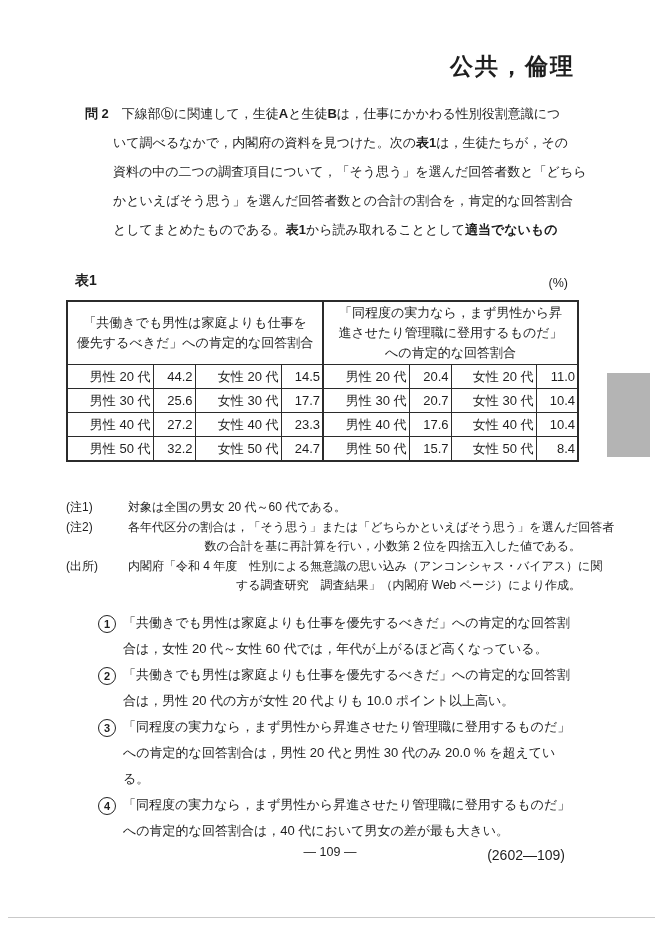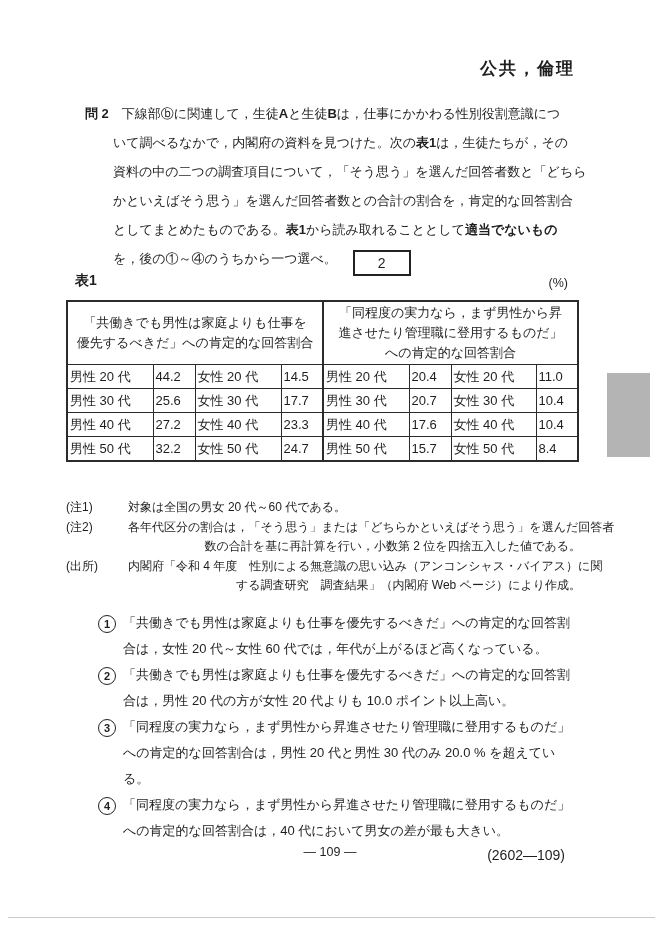--- a/index.html
+++ b/index.html
@@ -2,39 +2,39 @@
 <html><head>
 <meta charset="utf-8">
 <style>
   html,body{margin:0;padding:0;background:#ffffff;}
   .page{
     position:relative;width:660px;height:930px;background:#ffffff;
     font-family:"Liberation Sans",sans-serif;color:#1e1e1e;overflow:hidden;
   }
   .b{font-weight:bold;}
   
-  .subject{position:absolute;top:57px;right:85px;font-size:17px;font-weight:600;letter-spacing:2px;}
+  .subject{position:absolute;top:51px;right:85px;font-size:23px;font-weight:600;letter-spacing:2px;}
   
   .question{position:absolute;top:99px;left:85px;padding-left:28px;font-size:13px;line-height:29px;}
   .qline{white-space:nowrap;}
   .qline:first-child{text-indent:-28px;}
   .ansbox{
     display:inline-block;width:54px;height:22px;border:2px solid #222;
     margin-left:16px;text-align:center;line-height:22px;font-size:14px;
     vertical-align:-5px;text-indent:0;
   }
   
   .caption-row{position:absolute;top:272px;left:75px;right:92px;display:flex;justify-content:space-between;align-items:flex-end;}
   .tcap{font-size:14px;font-weight:bold;}
   .tunit{font-size:12.5px;}
   
   table.survey{position:absolute;top:300px;left:66px;width:511px;border-collapse:collapse;table-layout:fixed;border:2px solid #2b2b2b;}
   table.survey th,table.survey td{border:1px solid #2b2b2b;}
   table.survey th{height:62px;font-size:13px;font-weight:normal;text-align:center;vertical-align:middle;white-space:pre-line;line-height:20px;padding:0 2px;}
-  table.survey td{height:23px;font-size:13px;text-align:left;vertical-align:middle;padding:0 2px;white-space:nowrap;}
+  table.survey td{height:23px;font-size:13px;text-align:right;vertical-align:middle;padding:0 2px;white-space:nowrap;}
   .half-end{border-right-width:2px !important;}
   
   .notes{position:absolute;top:498px;left:66px;width:515px;font-size:12px;line-height:19.5px;}
   .note{position:relative;padding-left:62px;}
   .nlabel{position:absolute;left:0;top:0;text-align:right;}
   .nline{white-space:nowrap;}
   .nline.cont{padding-left:17px;text-align:right;}
   
   .options{position:absolute;top:610px;left:98px;font-size:13px;line-height:26px;}
   .option{position:relative;padding-left:25px;}
@@ -56,21 +56,20 @@
 <div class="page">
 
   <div class="subject">公共，倫理</div>
 
   <div class="question" id="question-lines">
       <div class="qline"><span class="b">問 2</span><span>　下線部ⓑに関連して，生徒</span><span class="b">A</span><span>と生徒</span><span class="b">B</span><span>は，仕事にかかわる性別役割意識につ</span></div>
       <div class="qline"><span>いて調べるなかで，内閣府の資料を見つけた。次の</span><span class="b">表1</span><span>は，生徒たちが，その</span></div>
       <div class="qline"><span>資料の中の二つの調査項目について，「そう思う」を選んだ回答者数と「どちら</span></div>
       <div class="qline"><span>かといえばそう思う」を選んだ回答者数との合計の割合を，肯定的な回答割合</span></div>
       <div class="qline"><span>としてまとめたものである。</span><span class="b">表1</span><span>から読み取れることとして</span><span class="b">適当でないもの</span></div>
-      <div class="qline"><span>を，後の①～④のうちから一つ選べ。</span><span class="ansbox">2</span></div>
     </div>
 
   <div class="caption-row">
     <span class="tcap">表1</span>
     <span class="tunit">(%)</span>
   </div>
 
   <table class="survey">
     <colgroup>
       <col style="width:86px">

